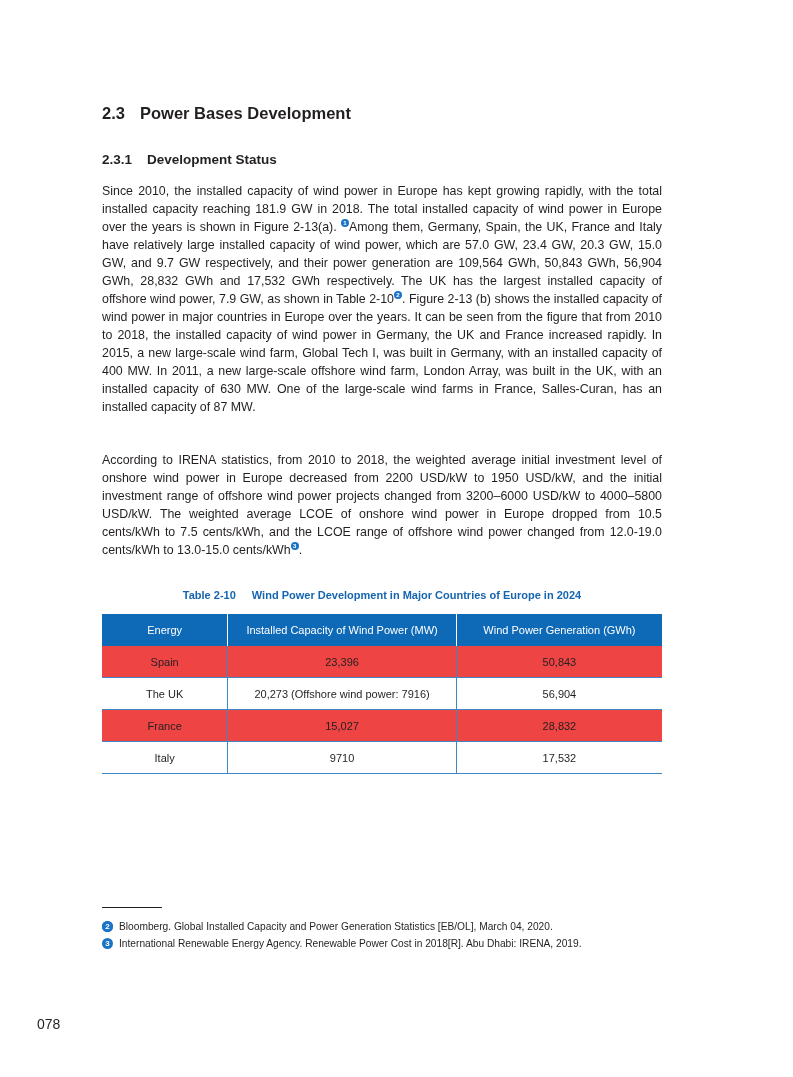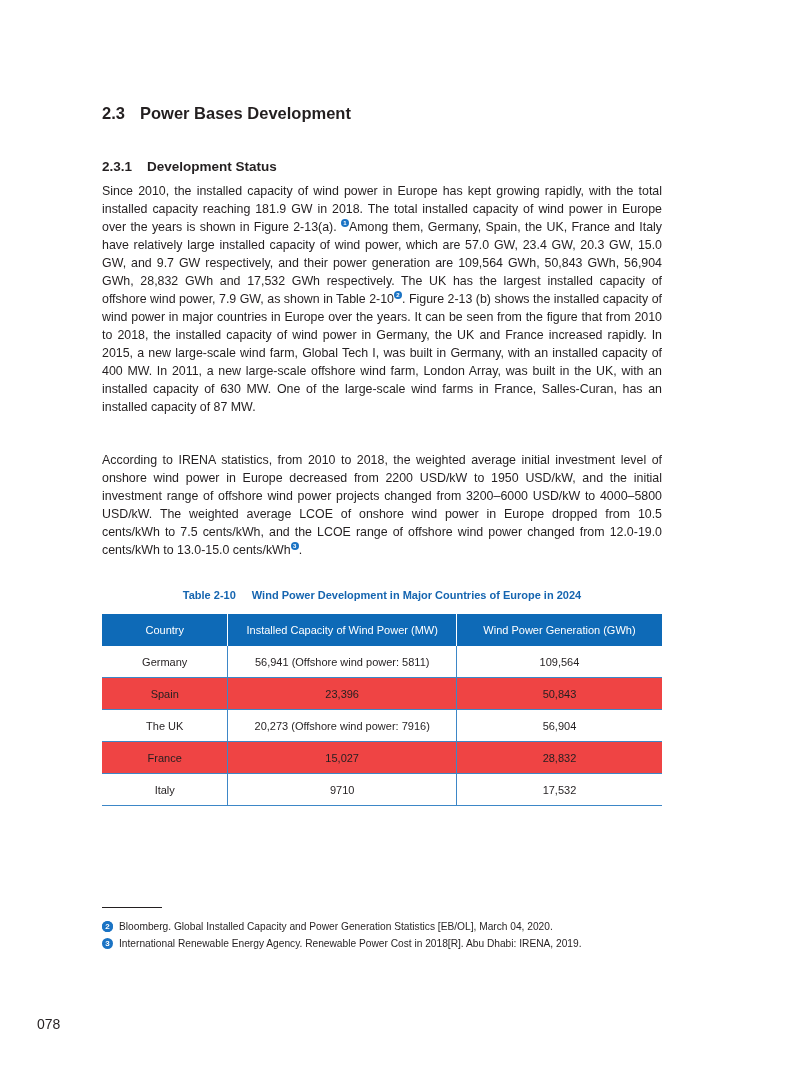--- a/index.html
+++ b/index.html
@@ -1,20 +1,20 @@
 <!DOCTYPE html>
 <html><head>
 <meta charset="utf-8">
 <style>
   html, body { margin: 0; padding: 0; background: #ffffff; }
   body { width: 793px; height: 1077px; position: relative; overflow: hidden;
          font-family: "Liberation Sans", sans-serif; color: #231f20; }
   .h2 { position: absolute; left: 102px; top: 104px; font-size: 16.5px; font-weight: bold; color: #231f20; }
   .h2 .num { display: inline-block; width: 38px; }
-  .h3 { position: absolute; left: 102px; top: 159px; font-size: 13.5px; font-weight: bold; color: #231f20; }
+  .h3 { position: absolute; left: 102px; top: 152px; font-size: 13.5px; font-weight: bold; color: #231f20; }
   .h3 .num { display: inline-block; width: 45px; }
   .para { position: absolute; left: 102px; width: 560px; font-size: 12.4px; line-height: 18px;
           text-align: justify; color: #231f20; margin: 0; }
   .p1 { top: 182px; }
   .p2 { top: 451px; }
   sup.fn { display: inline-block; width: 8px; height: 8px; border-radius: 50%; background: #1a73c4;
            color: #fff; font-size: 6px; line-height: 8px; text-align: center; vertical-align: 6px;
            font-weight: bold; }
   .caption { position: absolute; left: 102px; width: 560px; top: 589px; text-align: center;
              font-size: 11px; font-weight: bold; color: #1565b0; }
@@ -51,31 +51,26 @@
 
 <p class="para p2"><span>According to IRENA statistics, from 2010 to 2018, the weighted average initial investment level of onshore wind power in Europe decreased from 2200 USD/kW to 1950 USD/kW, and the initial investment range of offshore wind power projects changed from 3200–6000 USD/kW to 4000–5800 USD/kW. The weighted average LCOE of onshore wind power in Europe dropped from 10.5 cents/kWh to 7.5 cents/kWh, and the LCOE range of offshore wind power changed from 12.0-19.0 cents/kWh to 13.0-15.0 cents/kWh</span><sup class="fn">3</sup><span>.</span></p>
 
 <div class="caption">
   <span class="num">Table 2-10</span><span>Wind Power Development in Major Countries of Europe in 2024</span>
 </div>
 
 <table class="data">
   <thead>
     <tr>
-      <th class="c1">Country</th>
+      <th class="c1">Energy</th>
       <th class="c2">Installed Capacity of Wind Power (MW)</th>
       <th class="c3">Wind Power Generation (GWh)</th>
     </tr>
   </thead>
   <tbody>
-    <tr>
-      <td>Germany</td>
-      <td>56,941 (Offshore wind power: 5811)</td>
-      <td>109,564</td>
-    </tr>
     <tr class="shade">
       <td>Spain</td>
       <td>23,396</td>
       <td>50,843</td>
     </tr>
     <tr>
       <td>The UK</td>
       <td>20,273 (Offshore wind power: 7916)</td>
       <td>56,904</td>
     </tr>

